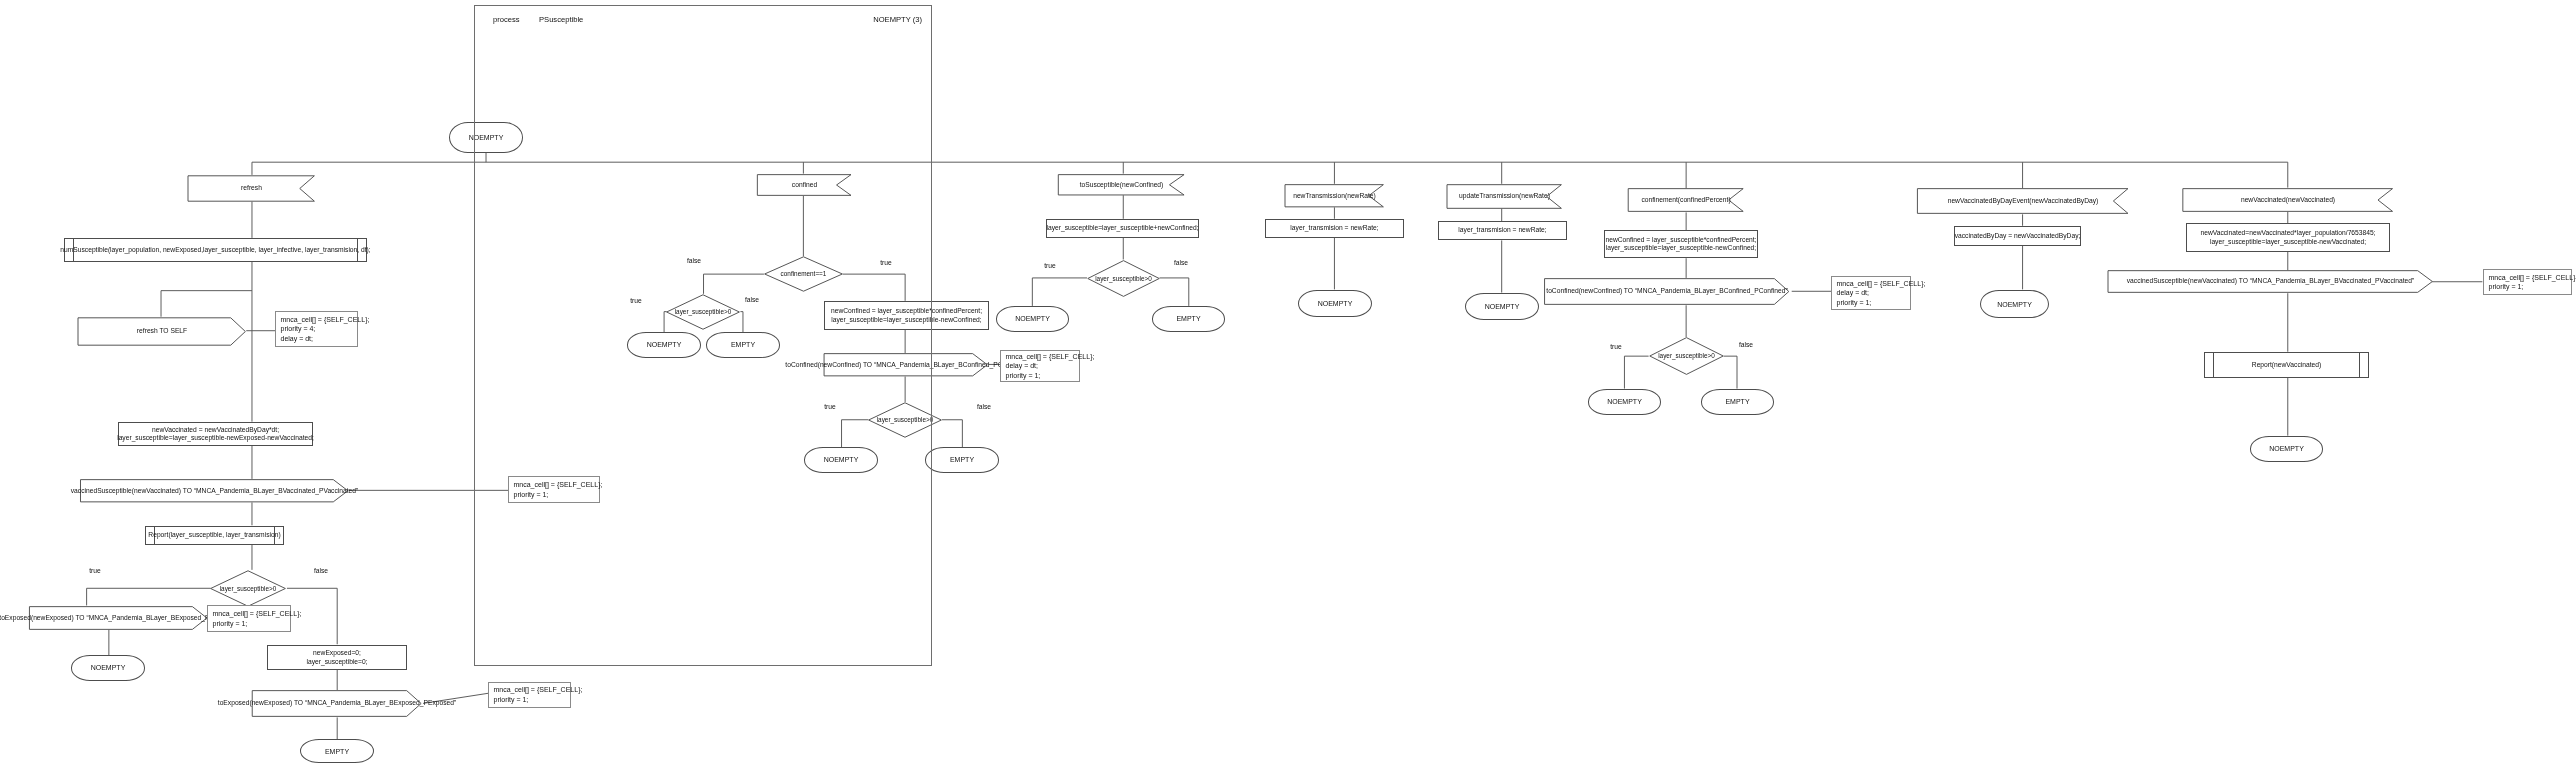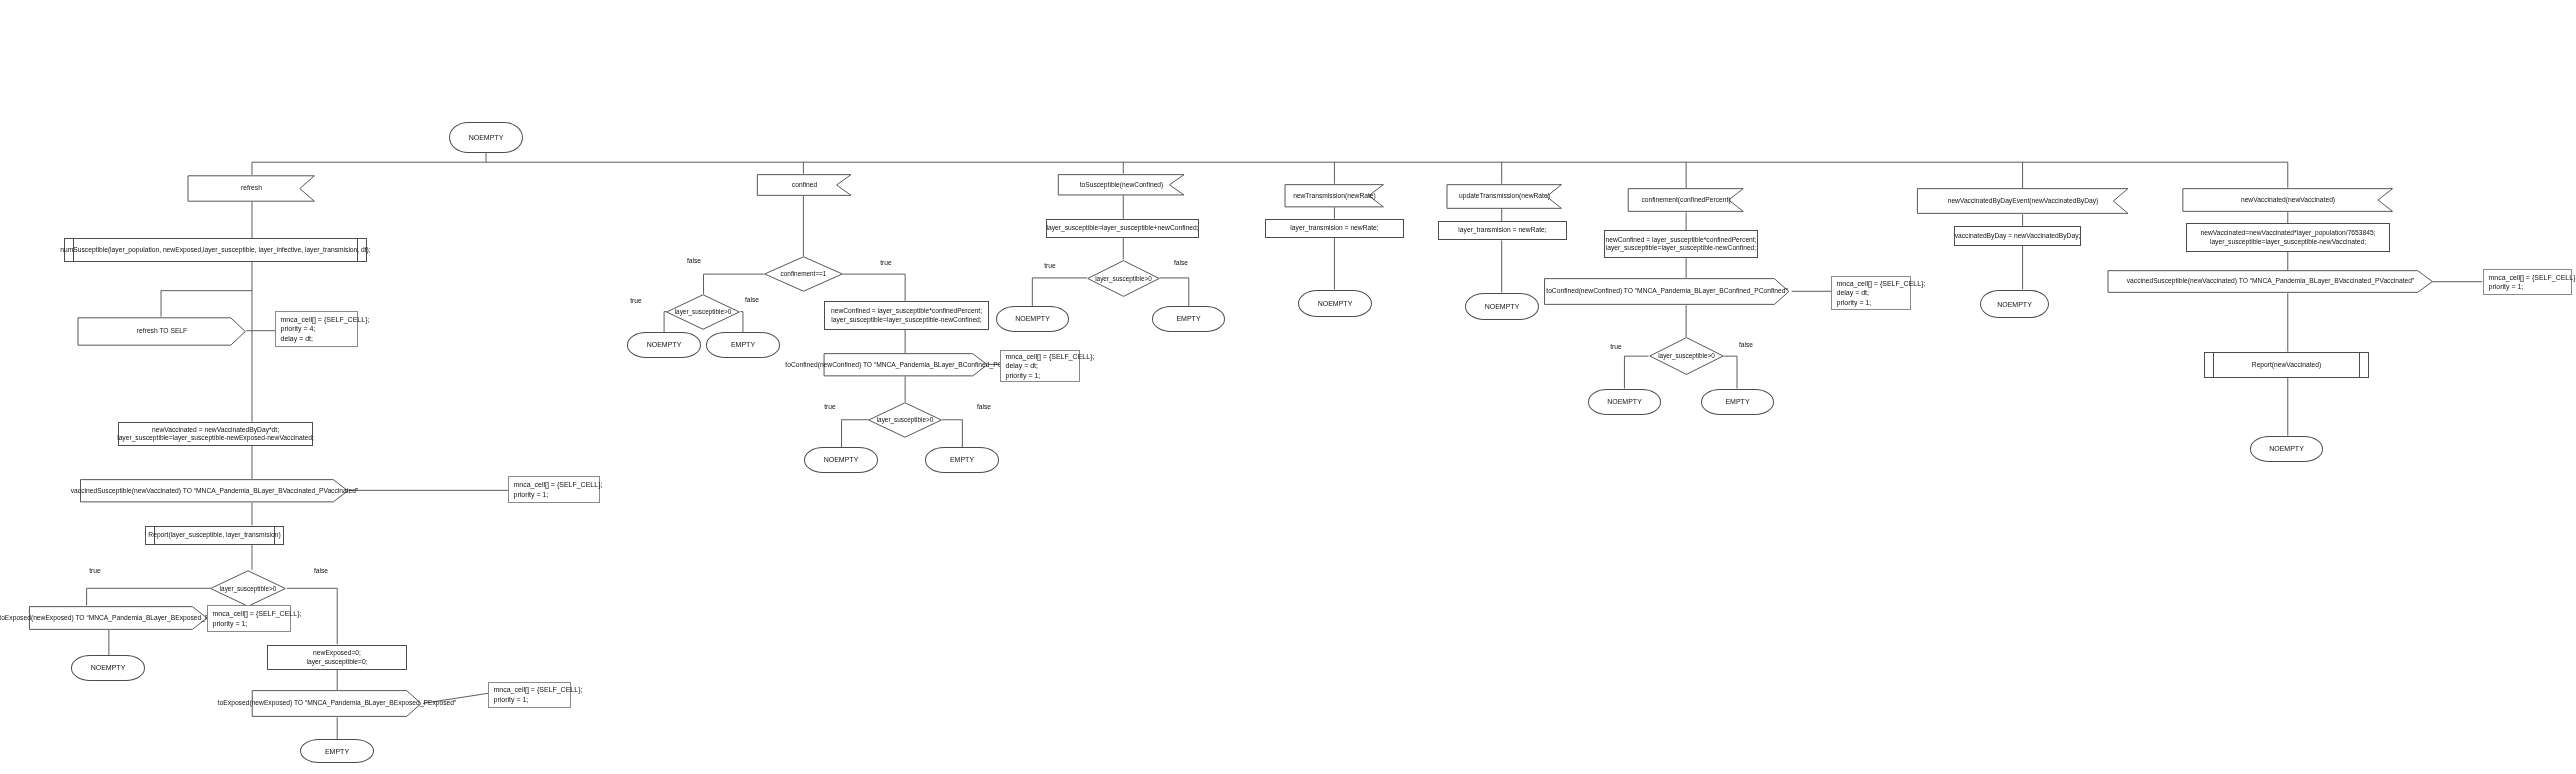--- a/index.html
+++ b/index.html
@@ -408,14 +408,19 @@
       <div class="lbl" style="left: 886px; top: 262px;">true</div>
       <div class="lbl" style="left: 636px; top: 300px;">true</div>
       <div class="lbl" style="left: 752px; top: 299px;">false</div>
       <div class="lbl" style="left: 830px; top: 406px;">true</div>
       <div class="lbl" style="left: 984px; top: 406px;">false</div>
       <div class="lbl" style="left: 1050px; top: 265px;">true</div>
       <div class="lbl" style="left: 1181px; top: 262px;">false</div>
       <div class="lbl" style="left: 1616px; top: 346px;">true</div>
       <div class="lbl" style="left: 1746px; top: 344px;">false</div>
     </div>
+  <div id="frame" style="left: 474px; top: 5.1px; width: 456px; height: 659px;">
+    <span class="hdr" style="left:18px;">process</span>
+    <span class="hdr" style="left:64px;">PSusceptible</span>
+    <span class="hdr" style="right:9px;">NOEMPTY (3)</span>
+  </div>
 </div>
 
 
 </body></html>

